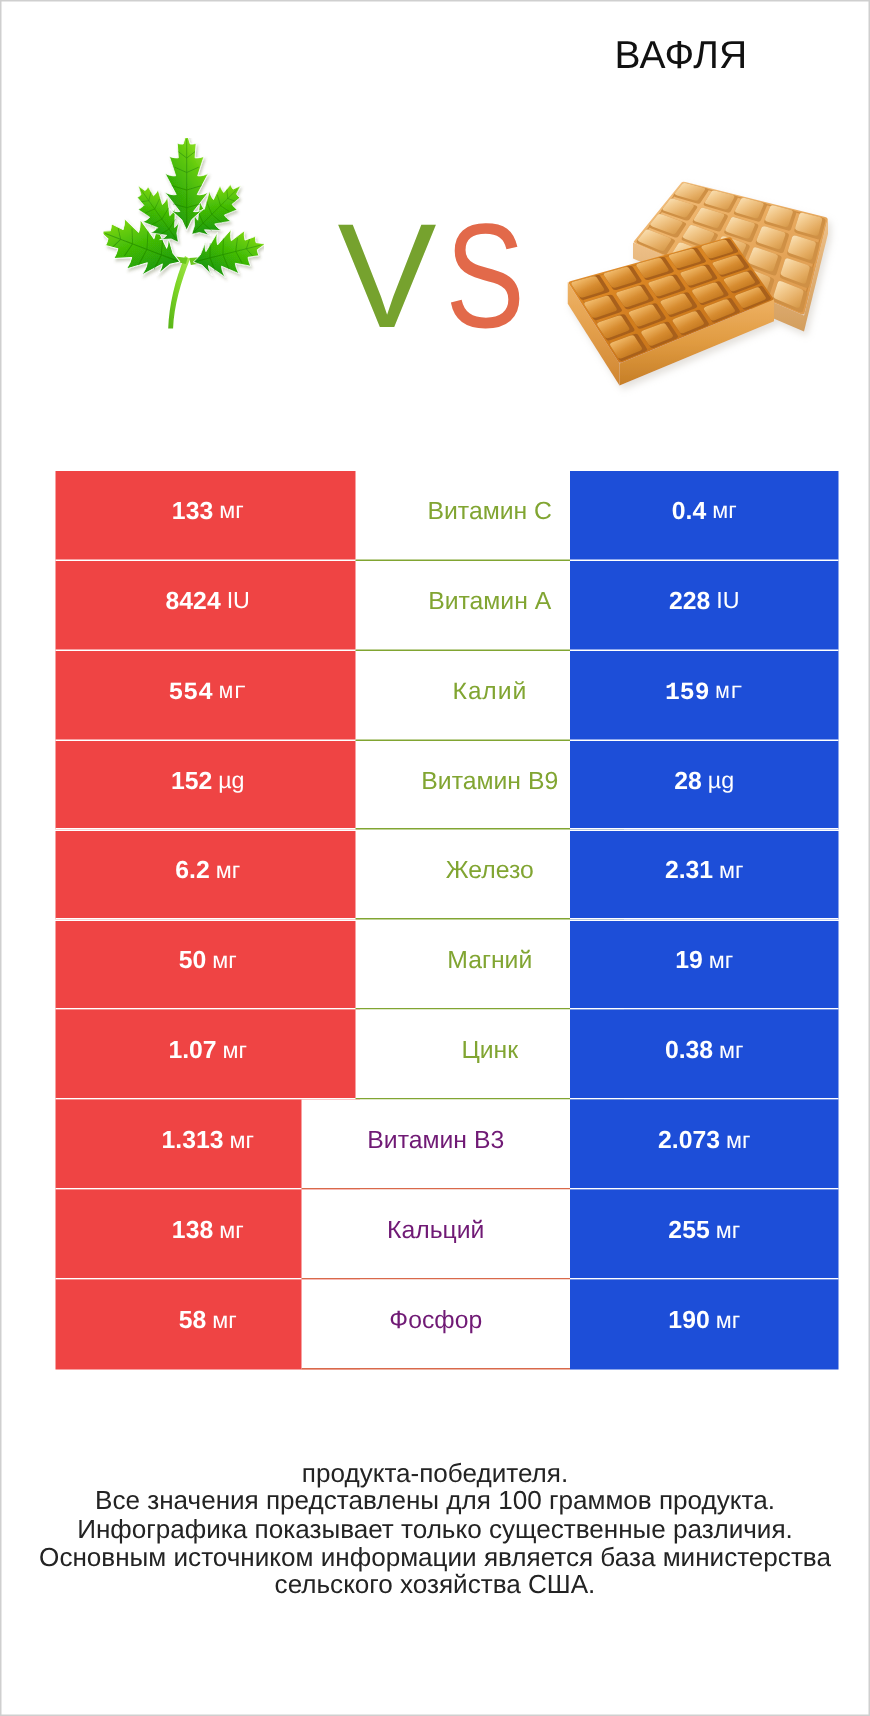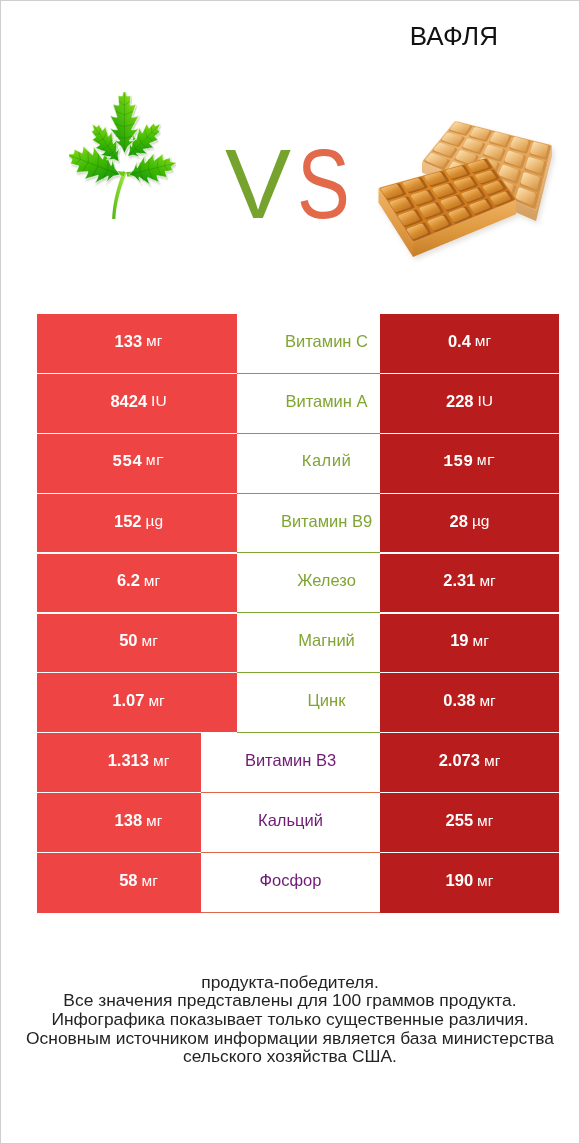--- a/index.html
+++ b/index.html
@@ -41,21 +41,21 @@
   }
   .vs .v { color:#76a22e; }
   .vs .s { color:#e2694a; display:inline-block; transform:scaleX(0.80); transform-origin:left center; margin-left:6px; }
 
   
   .nutri { position:absolute; left:20px; top:313px; width:538px; height:599px; }
   .nrow { position:absolute; left:0; width:538px; height:59.8px; }
   .cell { position:absolute; top:0; height:100%; box-sizing:border-box;
           display:flex; align-items:center; justify-content:center; }
   .cL { left:1px;   width:203px; background:#ef4444; color:#fff;margin-left:15px; }
-  .cR { left:359px; width:179px; background:#b91c1c; color:#fff; }
+  .cR { left:359px; width:179px; background:#1d4ed8; color:#fff; }
   .mid { left:180px; width:179px; background:#fff; }
   .num { font-weight:700; font-size:16.5px; letter-spacing:0px; position:relative; top:-2px; }
   .unit { font-size:15.5px; font-weight:400; margin-left:4px; position:relative; top:-2px; }
   .lbl { font-size:16.5px; font-weight:400; position:relative; top:-2px; }
   .nrow .cL, .nrow .cR { border-bottom:1px solid #ffffff; }
   .nrow:last-child .cL, .nrow:last-child .cR { border-bottom:none; }
   .win-green  .mid { border-bottom:1px solid #81a532;margin-left:36px; }
   .win-green  .lbl { color:#81a532; }
   .win-orange .mid { border-bottom:1px solid #d9694a; }
   .win-orange .lbl { color:#701a75; }

